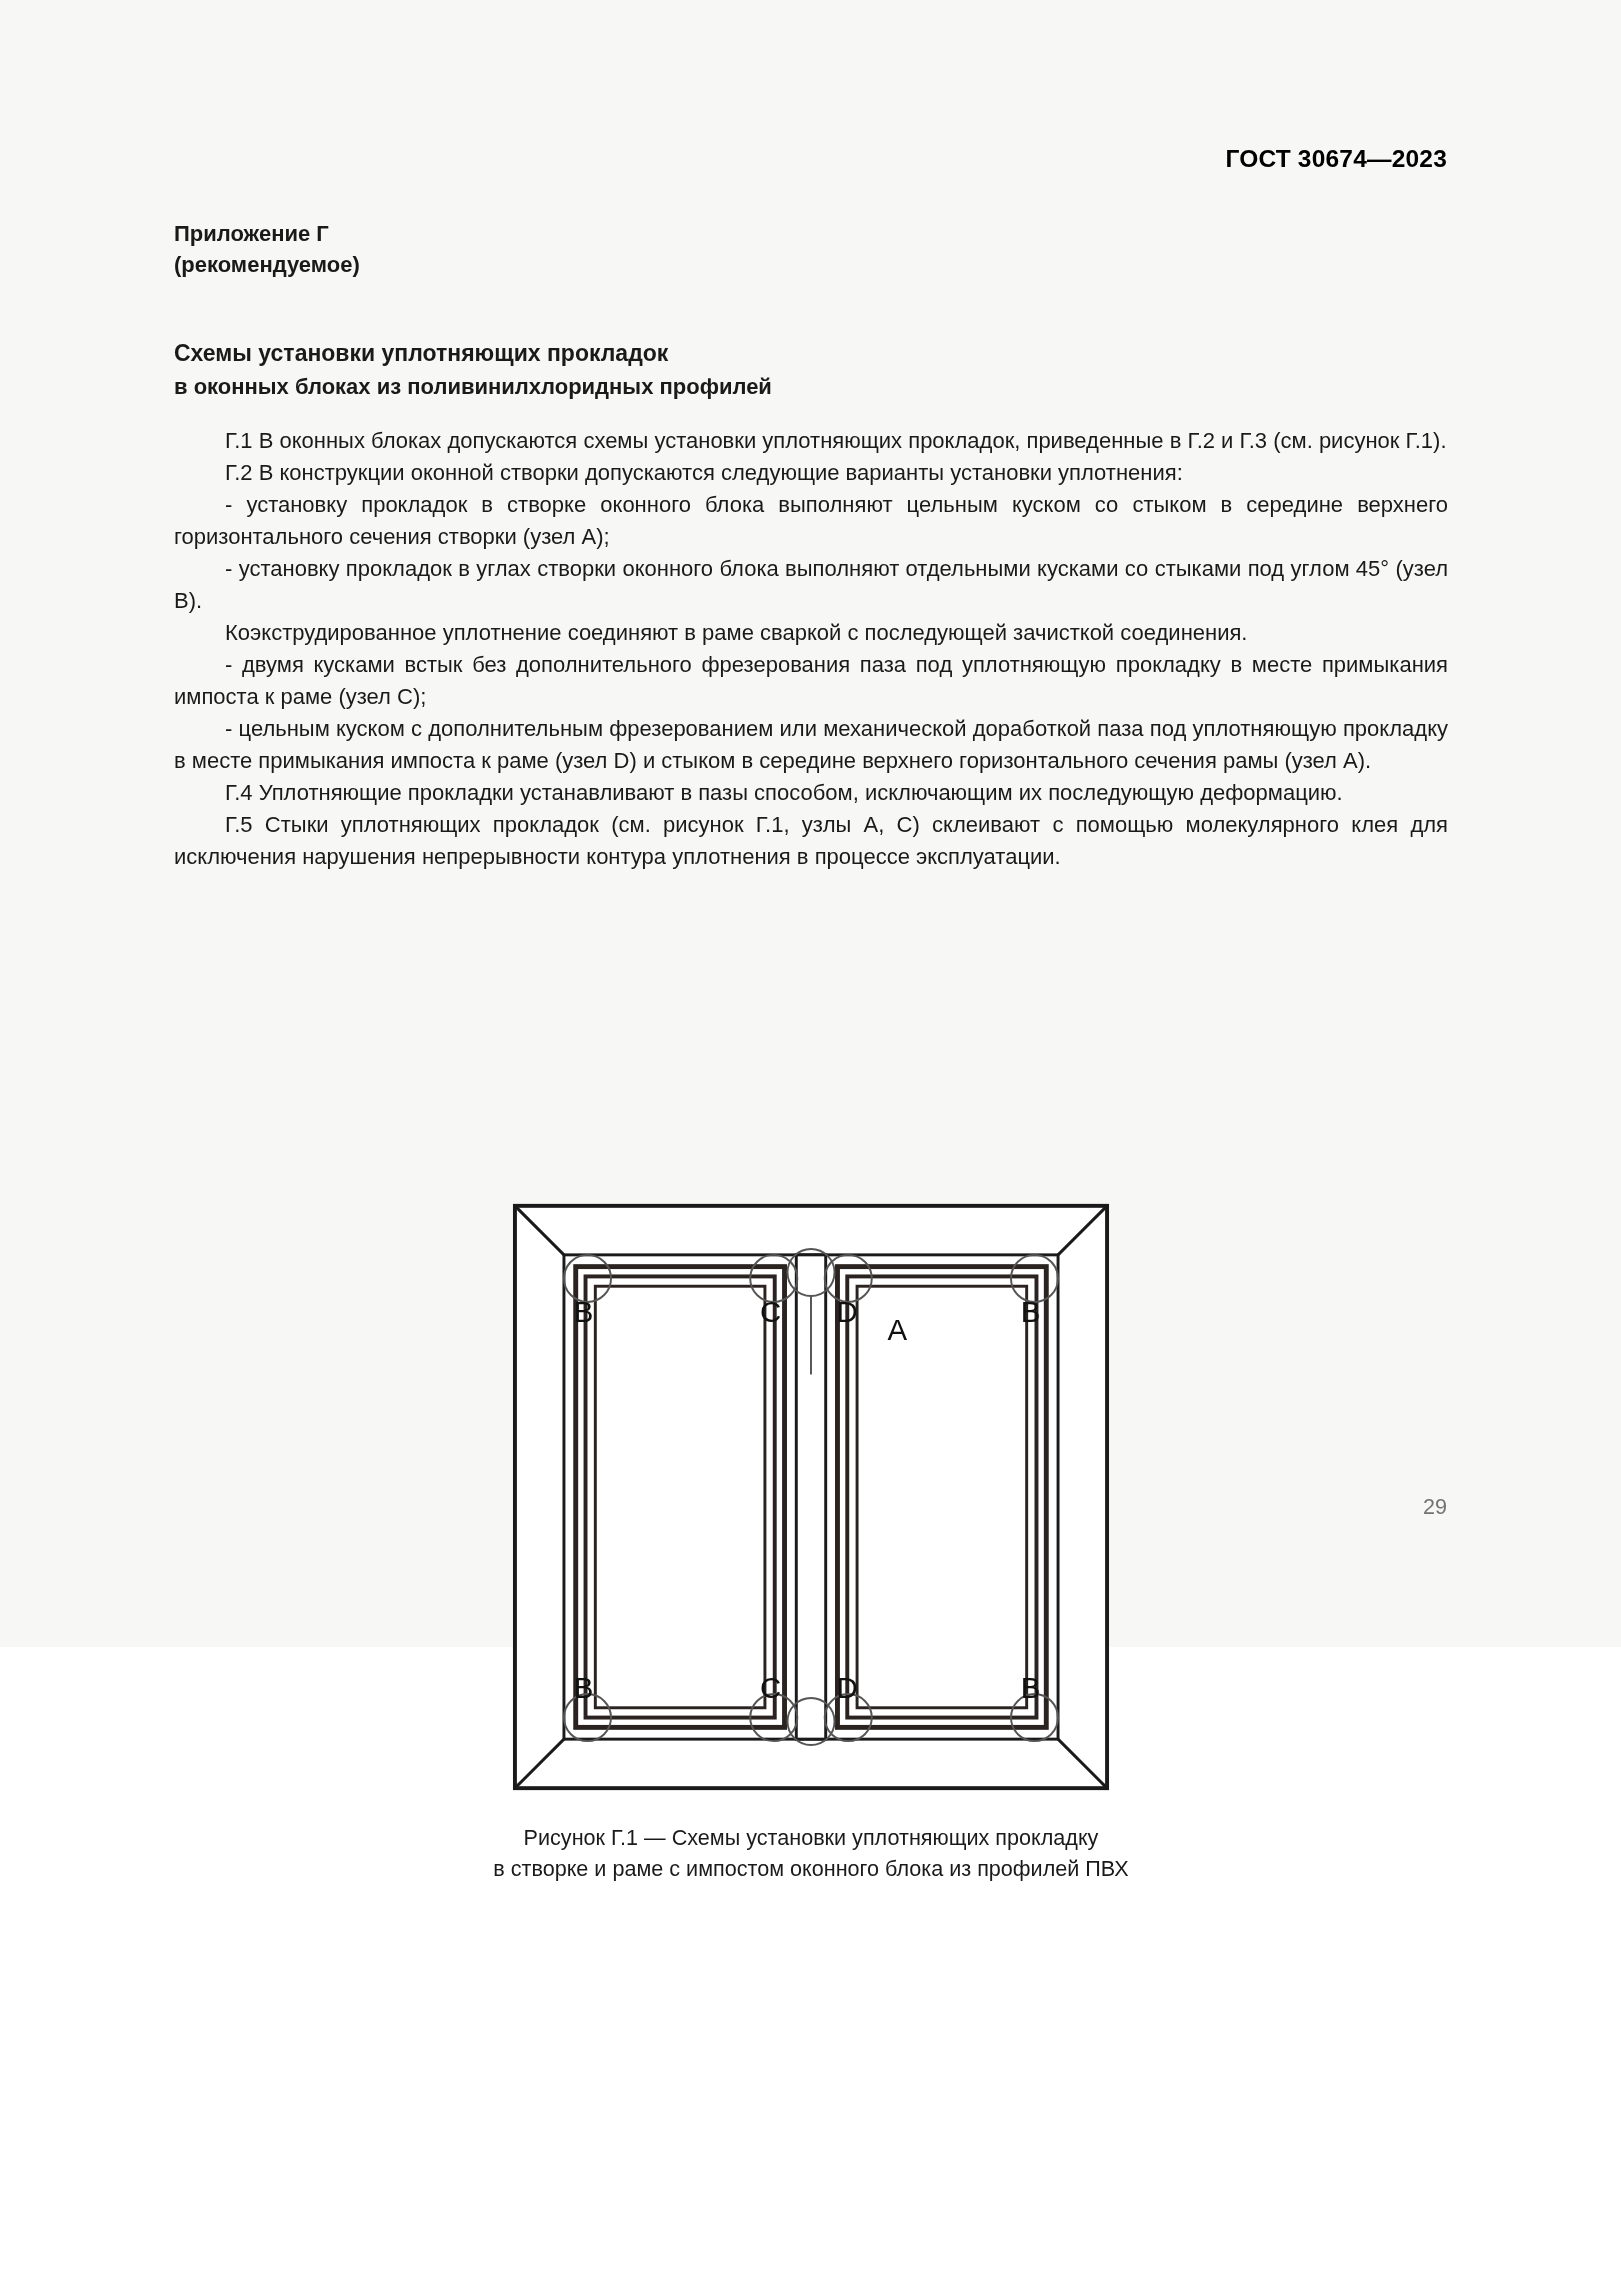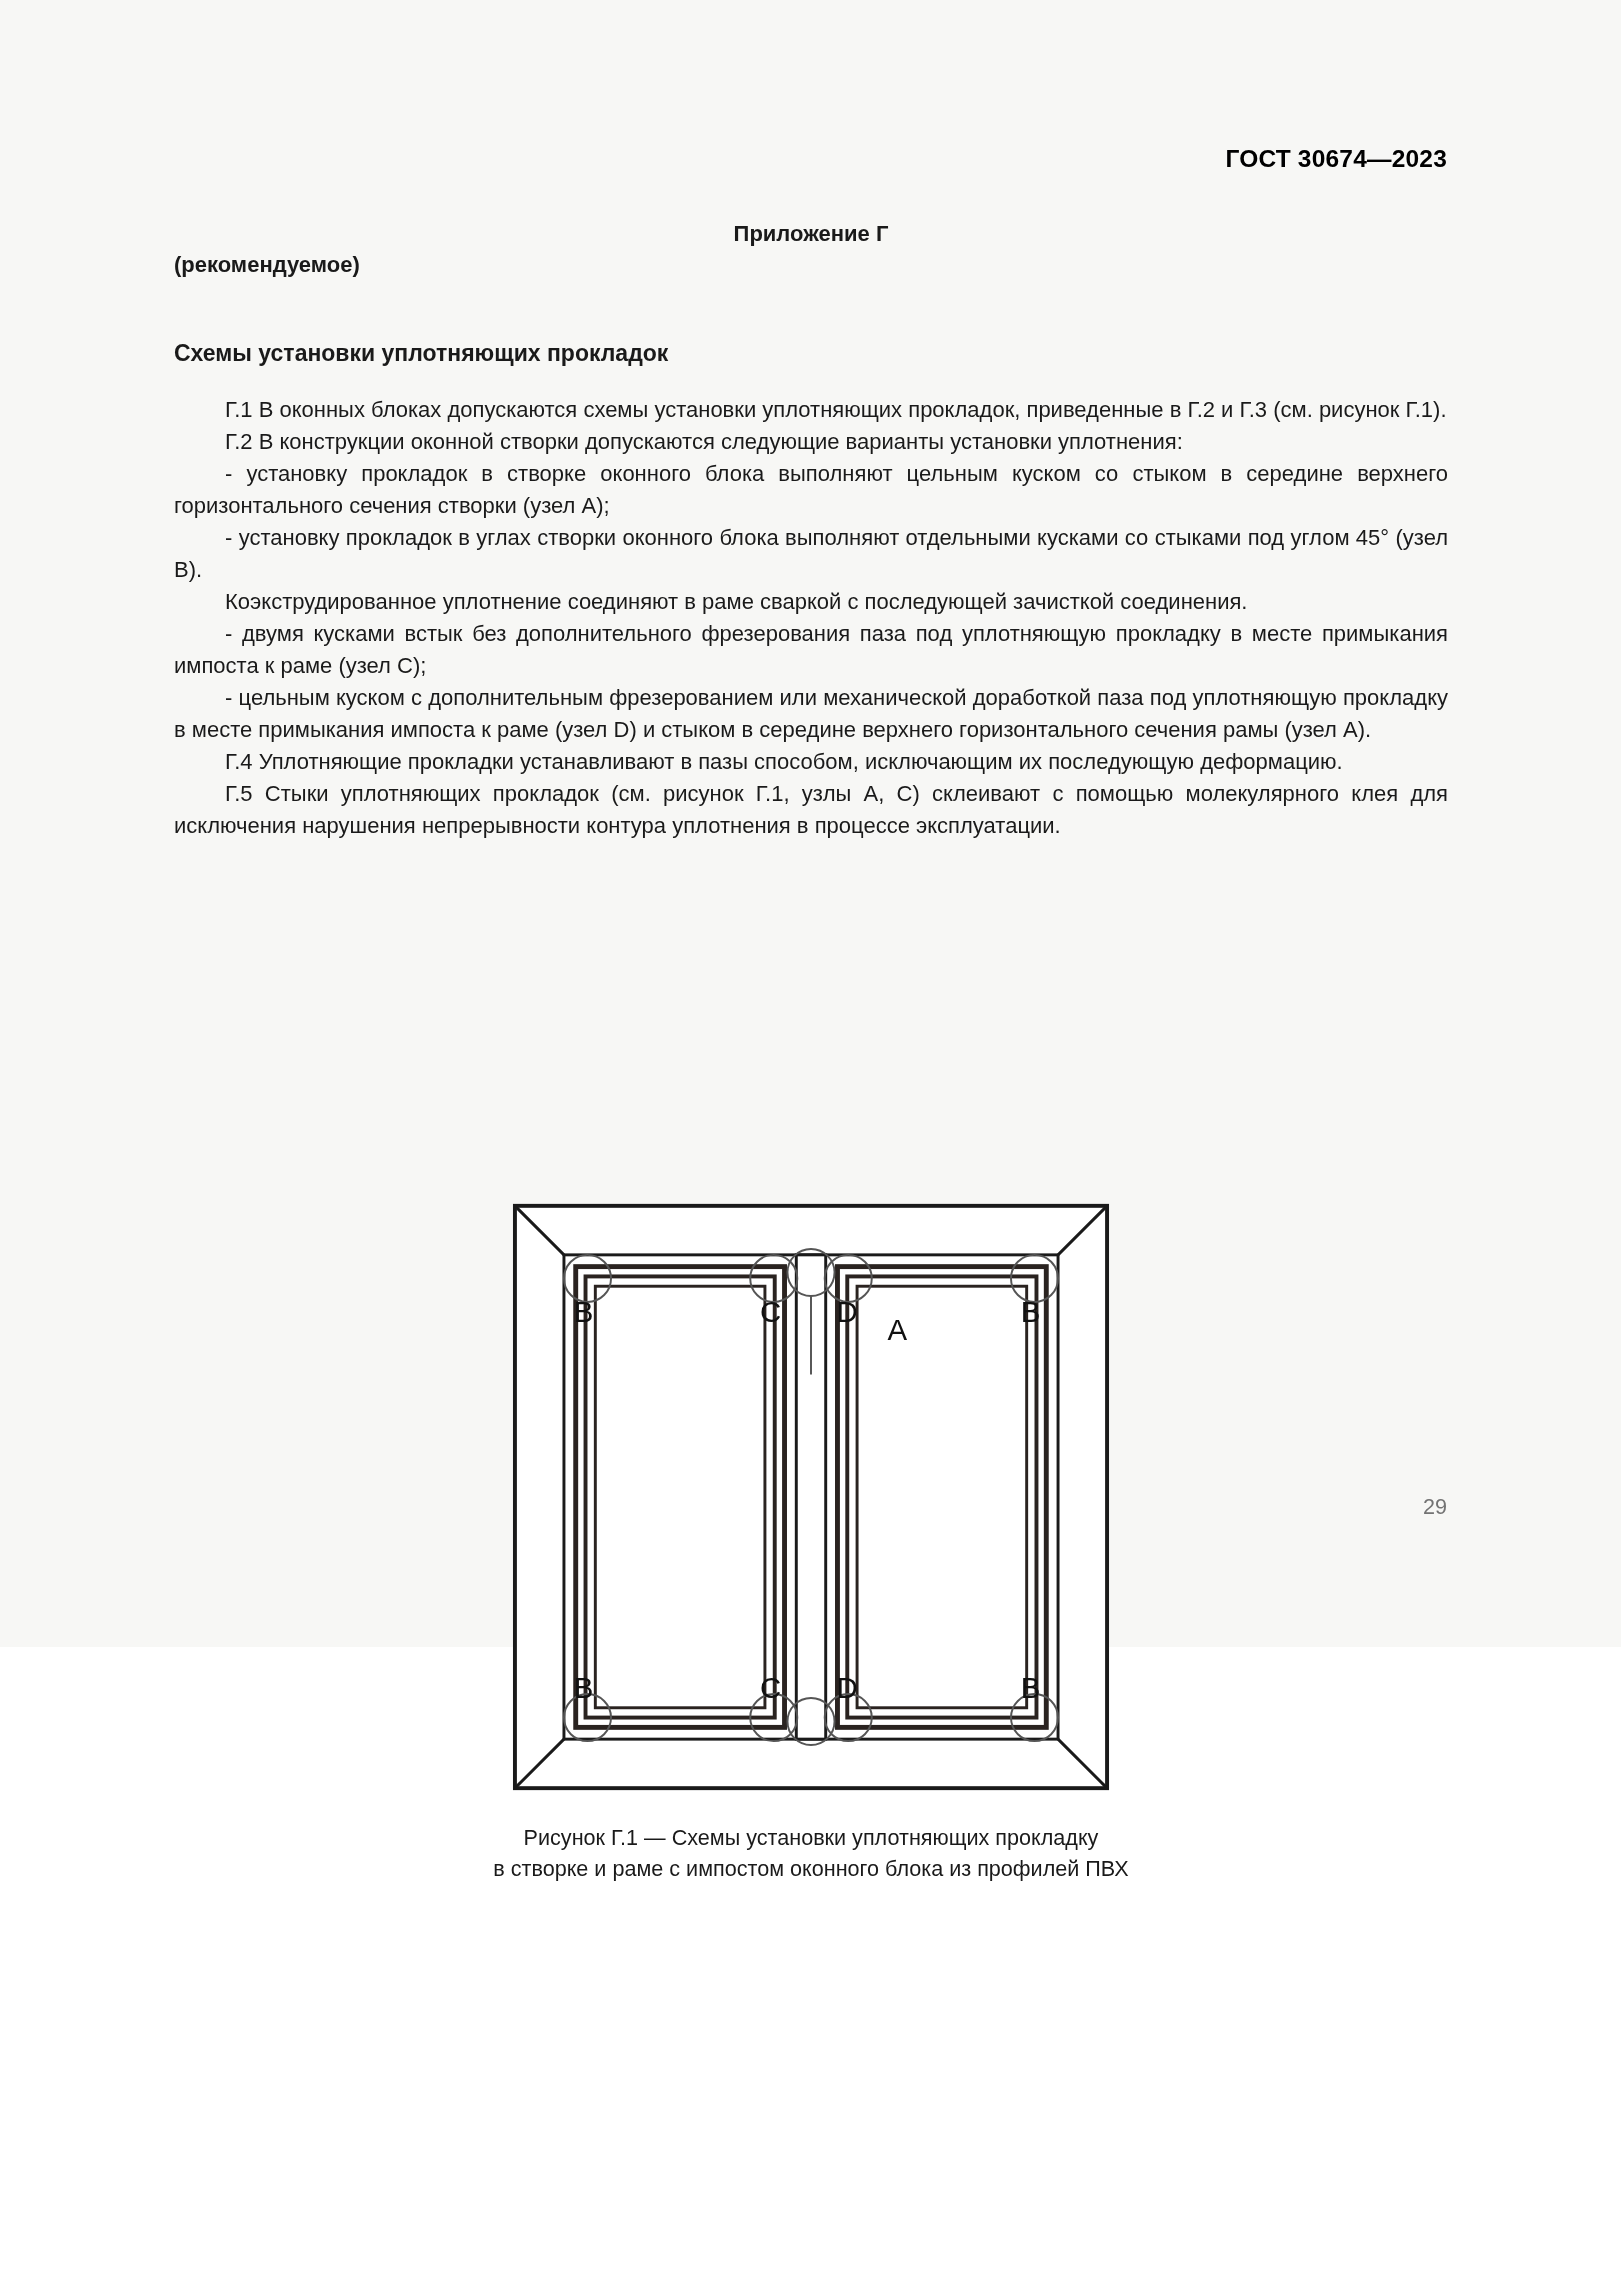--- a/index.html
+++ b/index.html
@@ -30,21 +30,20 @@
     letter-spacing: 0.2px;
     color: #000;
   }
   .content {
     position: absolute;
     left: 174px;
     top: 218px;
     width: 1274px;
   }
   .app-title {
-    text-align: center;
     font-size: 22px;
     font-weight: bold;
     line-height: 1.42;
     margin: 0;
   }
   .app-sub {
     font-size: 22px;
     font-weight: bold;
     line-height: 1.42;
     margin: 0;
@@ -103,20 +102,21 @@
 <div class="page">
 
   <div class="header-std">ГОСТ 30674—2023</div>
 
   <div class="content">
 
     <div class="app-title">Приложение Г</div>
     <div class="app-sub">(рекомендуемое)</div>
 
     <div class="doc-title">Схемы установки уплотняющих прокладок</div>
+    <div class="app-sub">в оконных блоках из поливинилхлоридных профилей</div>
 
     <p class="para first"><span class="indent"></span><span>Г.1 В оконных блоках допускаются схемы установки уплотняющих прокладок, приведенные в Г.2 и Г.3 (см. рисунок Г.1).</span></p>
     <p class="para"><span class="indent"></span><span>Г.2 В конструкции оконной створки допускаются следующие варианты установки уплотнения:</span></p>
     <p class="para"><span class="indent"></span><span>- установку прокладок в створке оконного блока выполняют цельным куском со стыком в середине верхнего горизонтального сечения створки (узел А);</span></p>
     <p class="para"><span class="indent"></span><span>- установку прокладок в углах створки оконного блока выполняют отдельными кусками со стыками под углом 45° (узел В).</span></p>
     <p class="para"><span class="indent"></span><span>Коэкструдированное уплотнение соединяют в раме сваркой с последующей зачисткой соединения.</span></p>
     <p class="para"><span class="indent"></span><span>- двумя кусками встык без дополнительного фрезерования паза под уплотняющую прокладку в месте примыкания импоста к раме (узел С);</span></p>
     <p class="para"><span class="indent"></span><span>- цельным куском с дополнительным фрезерованием или механической доработкой паза под уплотняющую прокладку в месте примыкания импоста к раме (узел D) и стыком в середине верхнего горизонтального сечения рамы (узел А).</span></p>
     <p class="para"><span class="indent"></span><span>Г.4 Уплотняющие прокладки устанавливают в пазы способом, исключающим их последующую деформацию.</span></p>
     <p class="para"><span class="indent"></span><span>Г.5 Стыки уплотняющих прокладок (см. рисунок Г.1, узлы А, С) склеивают с помощью молекулярного клея для исключения нарушения непрерывности контура уплотнения в процессе эксплуатации.</span></p>

